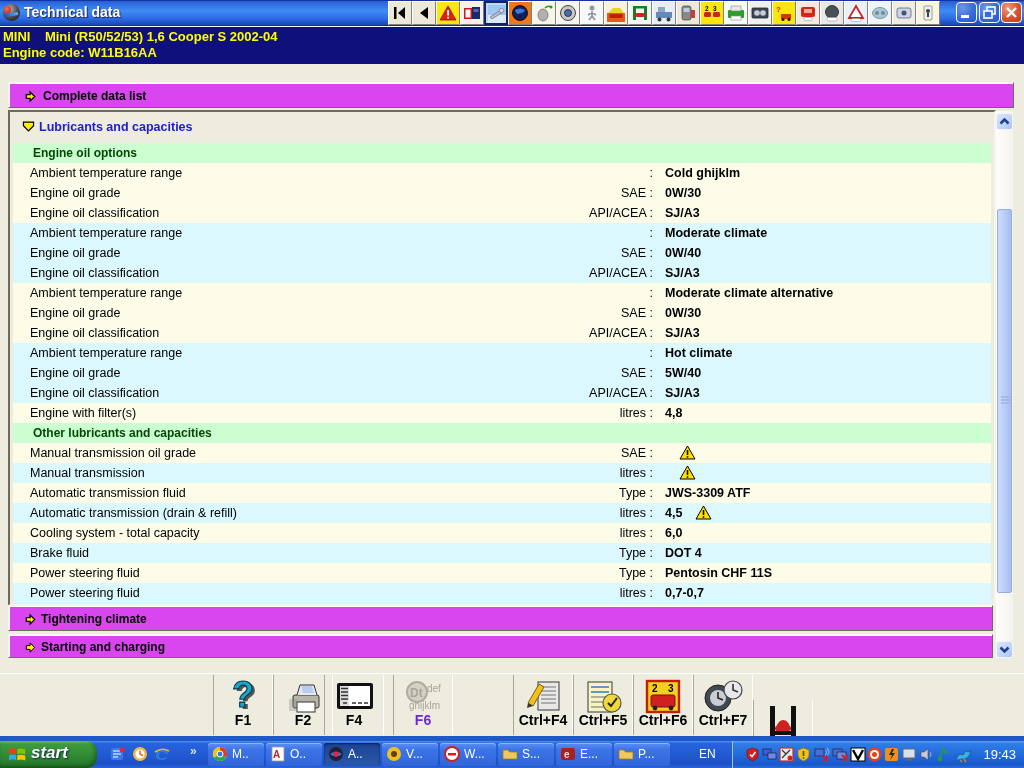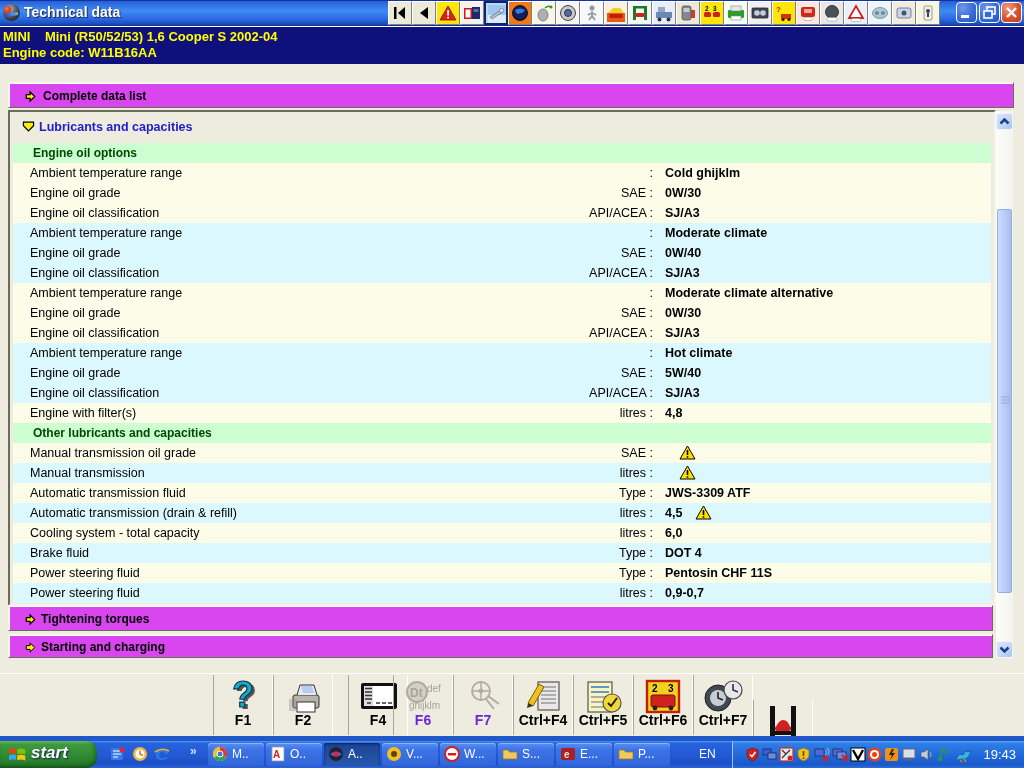--- a/index.html
+++ b/index.html
@@ -416,21 +416,21 @@
         <span class="val">DOT 4</span>
       </div>
       <div class="row y">
         <span class="lab">Power steering fluid</span>
         <span class="un">Type :</span>
         <span class="val">Pentosin CHF 11S</span>
       </div>
       <div class="row b">
         <span class="lab">Power steering fluid</span>
         <span class="un">litres :</span>
-        <span class="val">0,9-0,7</span>
+        <span class="val">0,7-0,7</span>
       </div>
     </div>
 </div>
 
 <div id="sb" class="abs">
   <div class="sbtn" style="top:2px;"><svg width="15" height="15" viewBox="0 0 15 15">
         <path d="M3.5 9.5 L7.5 5.5 L11.5 9.5" stroke="#1c3f94" stroke-width="2.6" fill="none"></path>
       </svg></div>
   <div id="sbthumb">
       <svg style="position:absolute;left:3px;top:186px;" width="9" height="9" viewBox="0 0 9 9">
@@ -439,21 +439,21 @@
     </div>
   <div class="sbtn" style="top:530px;"><svg width="15" height="15" viewBox="0 0 15 15">
         <path d="M3.5 5.5 L7.5 9.5 L11.5 5.5" stroke="#1c3f94" stroke-width="2.6" fill="none"></path>
       </svg></div>
 </div>
 
 <div class="secbar" style="top:605px; width:985px;">
   <svg class="arrow yarrow" width="13" height="15" viewBox="0 0 17 17">
       <path d="M3 6 L8 6 L8 2.5 L14 8.5 L8 14.5 L8 11 L3 11 Z" fill="#ffee00" stroke="#000" stroke-width="1.6"></path>
     </svg>
-  <div class="lbl" style="left:32px;">Tightening torques</div>
+  <div class="lbl" style="left:32px;">Tightening climate</div>
 </div>
 <div class="secbar" style="top:634px; width:985px; height:24px;">
   <svg class="arrow yarrow" style="top:5px;" width="13" height="15" viewBox="0 0 17 17">
       <path d="M3 6 L8 6 L8 2.5 L14 8.5 L8 14.5 L8 11 L3 11 Z" fill="#ffee00" stroke="#000" stroke-width="1.3"></path>
     </svg>
   <div class="lbl" style="left:32px; top:5px;">Starting and charging</div>
 </div>
 
 <div id="fnbar" class="abs">
     <div class="fbtn" style="left:213px;">
@@ -466,47 +466,38 @@
     <div class="fbtn" style="left:273px;">
       <span class="fic"><svg width="44" height="38" viewBox="0 0 44 38">
           <rect x="12" y="16" width="26" height="13" rx="2" fill="#b8b4a8" stroke="#333" stroke-width="1"></rect>
           <path d="M16 16 L19 6 L33 6 L36 16" fill="#e8e8f0" stroke="#333" stroke-width="1"></path>
           <path d="M20 7 L31 7 L33 14 L22 14 Z" fill="#b8ccf0"></path>
           <rect x="16" y="23" width="18" height="10" fill="#fff" stroke="#333" stroke-width="1"></rect>
           <rect x="8" y="20" width="8" height="12" fill="#888" opacity="0.35"></rect>
         </svg></span>
       <span class="cap">F2</span>
     </div>
-    <div class="fbtn" style="left:348px;">
+    <div class="fbtn" style="left:324px;">
       <span class="fic"><svg width="46" height="36" viewBox="0 0 46 36">
           <rect x="6" y="4" width="36" height="26" rx="2" fill="#111"></rect>
           <rect x="9" y="7" width="30" height="20" fill="#fff"></rect>
           <rect x="9" y="7" width="9" height="20" fill="#ddd"></rect>
           <path d="M10 9.5 h7 M10 13 h7 M10 16.5 h7 M10 20 h7 M12 24 h4" stroke="#333" stroke-width="1.4"></path>
           <path d="M21 24 h4 M27 24 h4 M33 24 h4" stroke="#333" stroke-width="1.4"></path>
         </svg></span>
       <span class="cap">F4</span>
     </div>
     <div class="fbtn dis" style="left:393px;">
       <span class="fic"><svg width="48" height="38" viewBox="0 0 48 38">
           <circle cx="18" cy="13" r="10" fill="#d4d0c4" stroke="#b0aca0" stroke-width="2"></circle>
           <text x="11" y="18" font-size="12" font-weight="bold" fill="#a8a498">Dt</text>
           <text x="28" y="13" font-size="10" fill="#a8a498">def</text>
           <text x="10" y="30" font-size="10" fill="#a8a498">ghijklm</text>
         </svg></span>
       <span class="cap">F6</span>
-    </div>
-    <div class="fbtn dis" style="left:453px;">
-      <span class="fic"><svg width="44" height="36" viewBox="0 0 44 36">
-          <circle cx="20" cy="12" r="9" fill="none" stroke="#b0aca0" stroke-width="1.8"></circle>
-          <path d="M20 3 L20 21 M11 12 L29 12" stroke="#b0aca0" stroke-width="1.4"></path>
-          <circle cx="20" cy="12" r="2.4" fill="#b0aca0"></circle>
-          <path d="M27 17 L38 25 M25 20 L33 30" stroke="#b0aca0" stroke-width="2"></path>
-        </svg></span>
-      <span class="cap">F7</span>
     </div>
     <div class="fbtn" style="left:513px;">
       <span class="fic"><svg width="40" height="38" viewBox="0 0 40 38">
           <rect x="15" y="3" width="21" height="28" fill="#e8e8e8" stroke="#555" stroke-width="1.2"></rect>
           <path d="M18 8 h15 M18 12 h15 M18 16 h15 M18 20 h15 M18 24 h15" stroke="#999" stroke-width="1.4"></path>
           <path d="M5 24 L16 5 L21 8 L10 27 Z" fill="#f0c020" stroke="#806000" stroke-width="1"></path>
           <path d="M5 24 L10 27 L4 29 Z" fill="#333"></path>
         </svg></span>
       <span class="cap">Ctrl+F4</span>
     </div>

